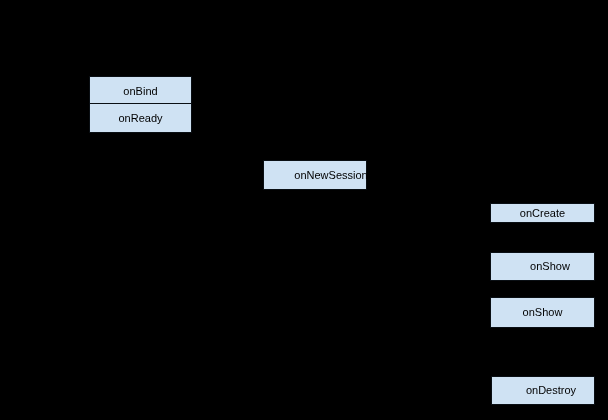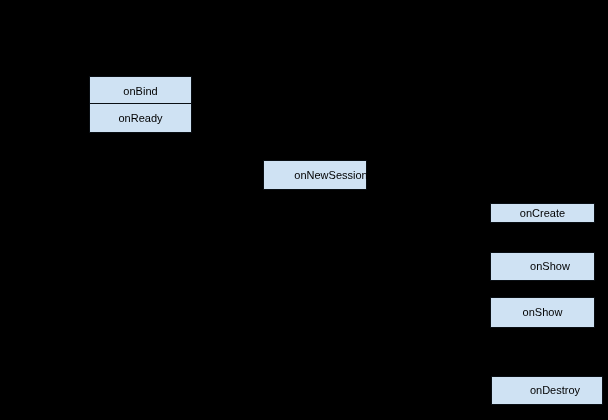--- a/index.html
+++ b/index.html
@@ -32,21 +32,21 @@
   
   .n-onbind     { left: 89px;  top: 76px;  width: 103px; height: 30px; }
   .n-onready    { left: 89px;  top: 103px; width: 103px; height: 30px; }
   .n-onshutdown { left: 89px;  top: 376px; width: 104px; height: 30px; }
   
   .n-onnewsession { left: 263px; top: 160px; width: 104px; height: 30px; padding-left: 32px; }
   
   .n-oncreate   { left: 490px; top: 203px; width: 105px; height: 20px; }
   .n-onshow     { left: 490px; top: 252px; width: 105px; height: 29px; padding-left: 15px; }
   .n-onhide     { left: 490px; top: 297px; width: 105px; height: 31px; }
-  .n-ondestroy  { left: 491px; top: 376px; width: 112px; height: 29px; padding-left: 16px; }
+  .n-ondestroy  { left: 491px; top: 376px; width: 104px; height: 29px; padding-left: 16px; }
 </style>
 </head>
 <body>
 
 <div class="canvas">
   <div class="node n-onbind">onBind</div>
 
   <div class="node n-onready">onReady</div>
 
   <div class="node n-onnewsession">onNewSession</div>

